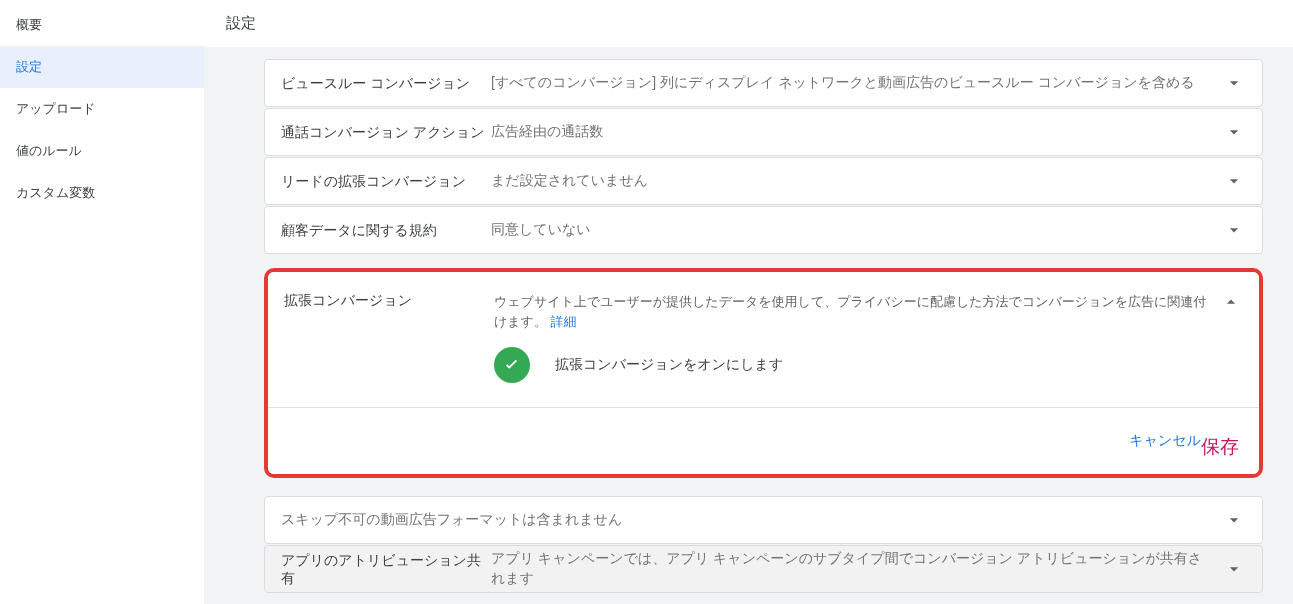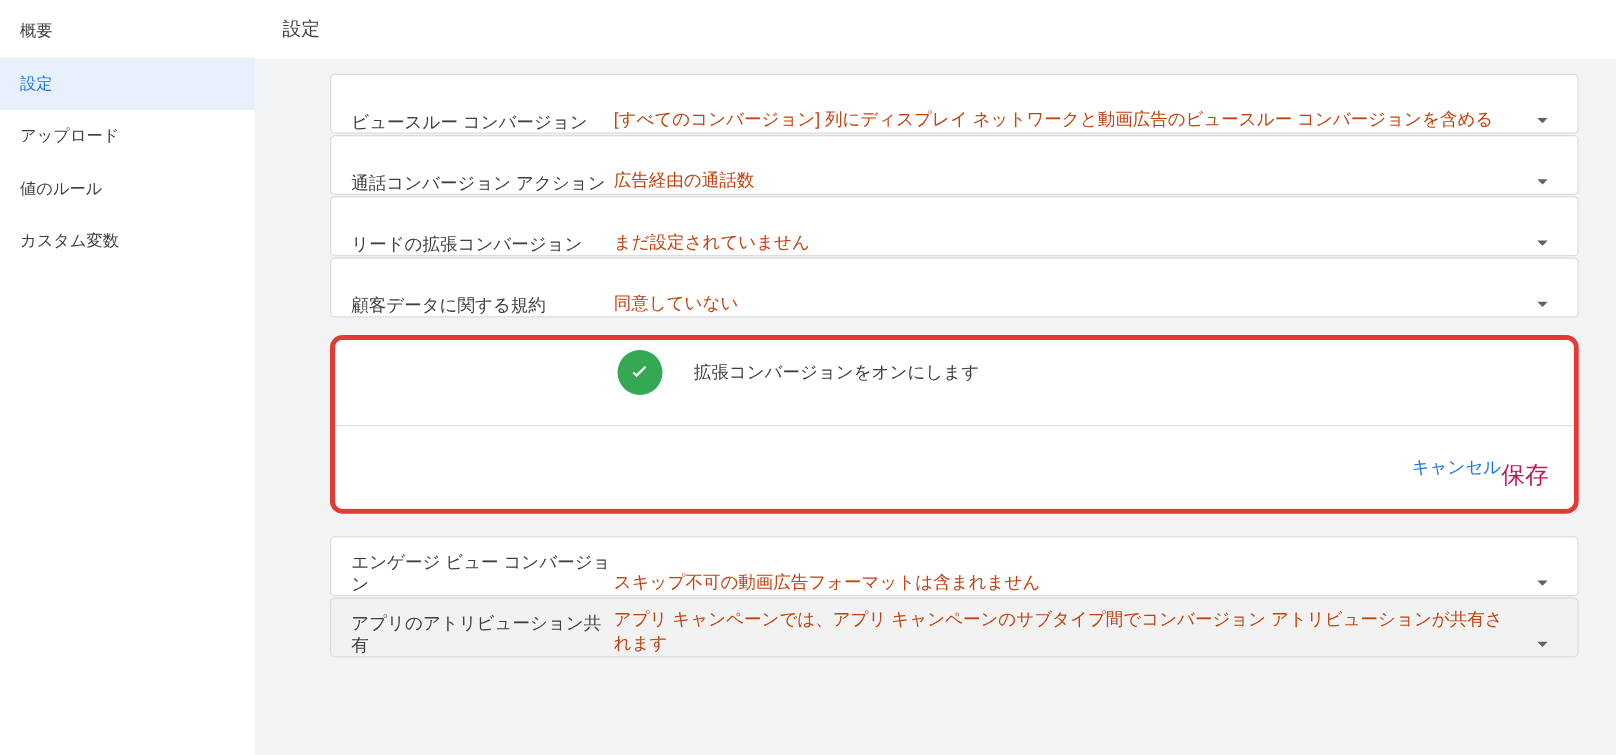--- a/index.html
+++ b/index.html
@@ -52,35 +52,35 @@
     background: #fff;
     border: 1px solid #dadce0;
     border-radius: 4px;
     margin-bottom: 1px;
   }
   .card.shade {
     background: #f2f2f2;
   }
   .card-row {
     display: flex;
-    align-items: flex-end;
+    align-items: center;
     padding: 0 16px;
     min-height: 46px;
     cursor: pointer;
   }
   .card-row .label {
     width: 210px;
     flex-shrink: 0;
     color: #3c4043;
     font-size: 14px;
     line-height: 1.3;
   }
   .card-row .value {
     flex: 1;
-    color: #c2410c;
+    color: #737373;
     font-size: 14px;
     line-height: 1.4;
     padding-right: 10px;
   }
   .card-row .chev {
     width: 24px;
     display: flex;
     justify-content: center;
     color: #5f6368;
   }
@@ -228,38 +228,48 @@
         <div class="chev">
           <svg viewBox="0 0 24 24">
               <path d="M7 10l5 5 5-5z"></path>
             </svg>
         </div>
       </div>
     </div>
 
     <div class="highlight-box">
       <div class="expanded-card">
+        <div class="exp-header">
+          <div class="label">拡張コンバージョン</div>
+          <div class="desc">
+            <span>ウェブサイト上でユーザーが提供したデータを使用して、プライバシーに配慮した方法でコンバージョンを広告に関連付けます。 </span><a>詳細</a>
+          </div>
+          <div class="chev">
+            <svg viewBox="0 0 24 24">
+                <path d="M7 14l5-5 5 5z"></path>
+              </svg>
+          </div>
+        </div>
         <div class="toggle-row">
           <div class="check-circle">
             <svg viewBox="0 0 24 24">
                 <path d="M9 16.2l-3.5-3.5 1.4-1.4L9 13.4l7.1-7.1 1.4 1.4z"></path>
               </svg>
           </div>
           <div class="toggle-label">拡張コンバージョンをオンにします</div>
         </div>
         <div class="footer-row">
           <button class="btn-cancel">キャンセル</button>
           <button class="btn-save" disabled="">保存</button>
         </div>
       </div>
     </div>
 
     <div class="card">
       <div class="card-row">
-        <div class="label">エンゲージ ビュー コンバージョン</div>
         <div class="value">スキップ不可の動画広告フォーマットは含まれません</div>
         <div class="chev">
           <svg viewBox="0 0 24 24">
               <path d="M7 10l5 5 5-5z"></path>
             </svg>
         </div>
       </div>
     </div>
 
     <div class="card shade">

